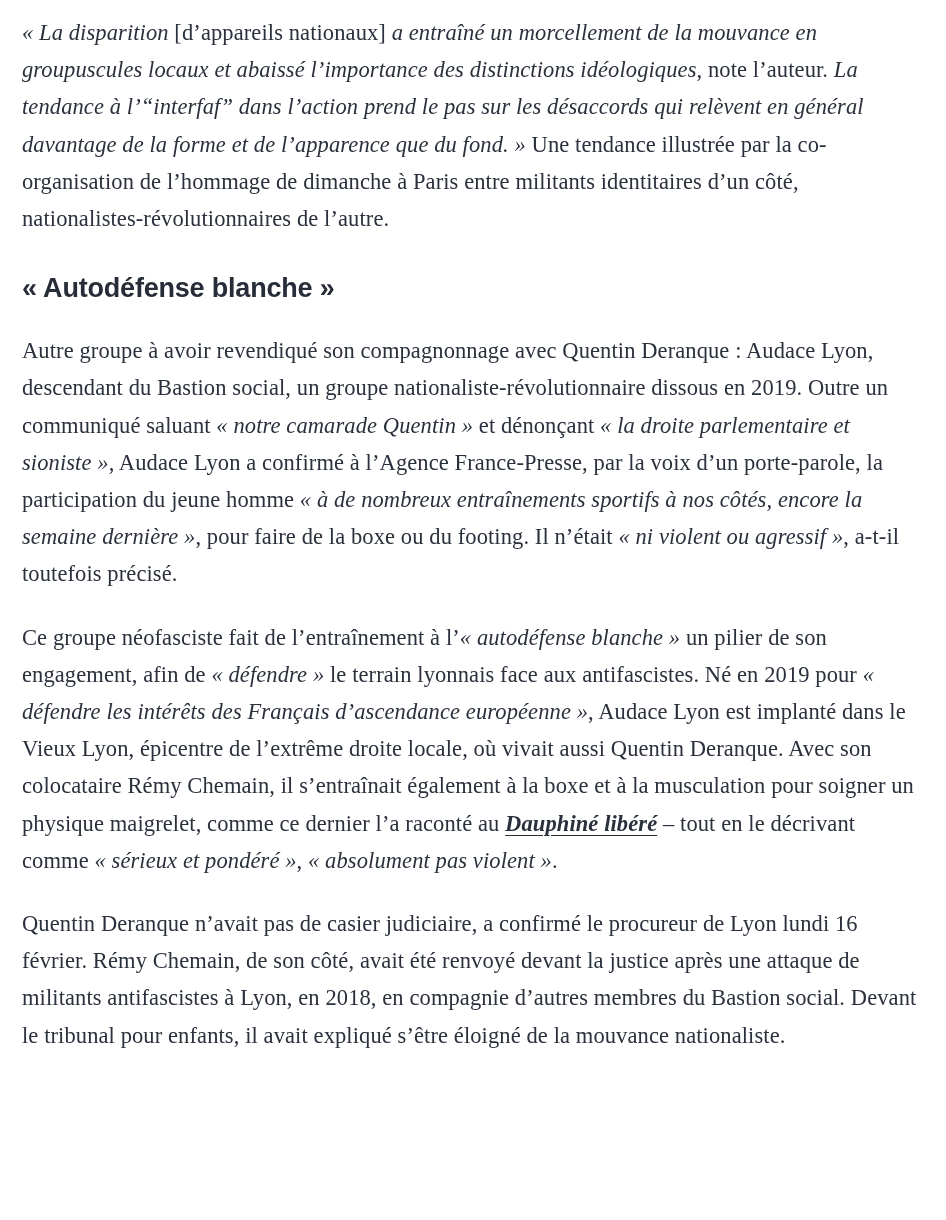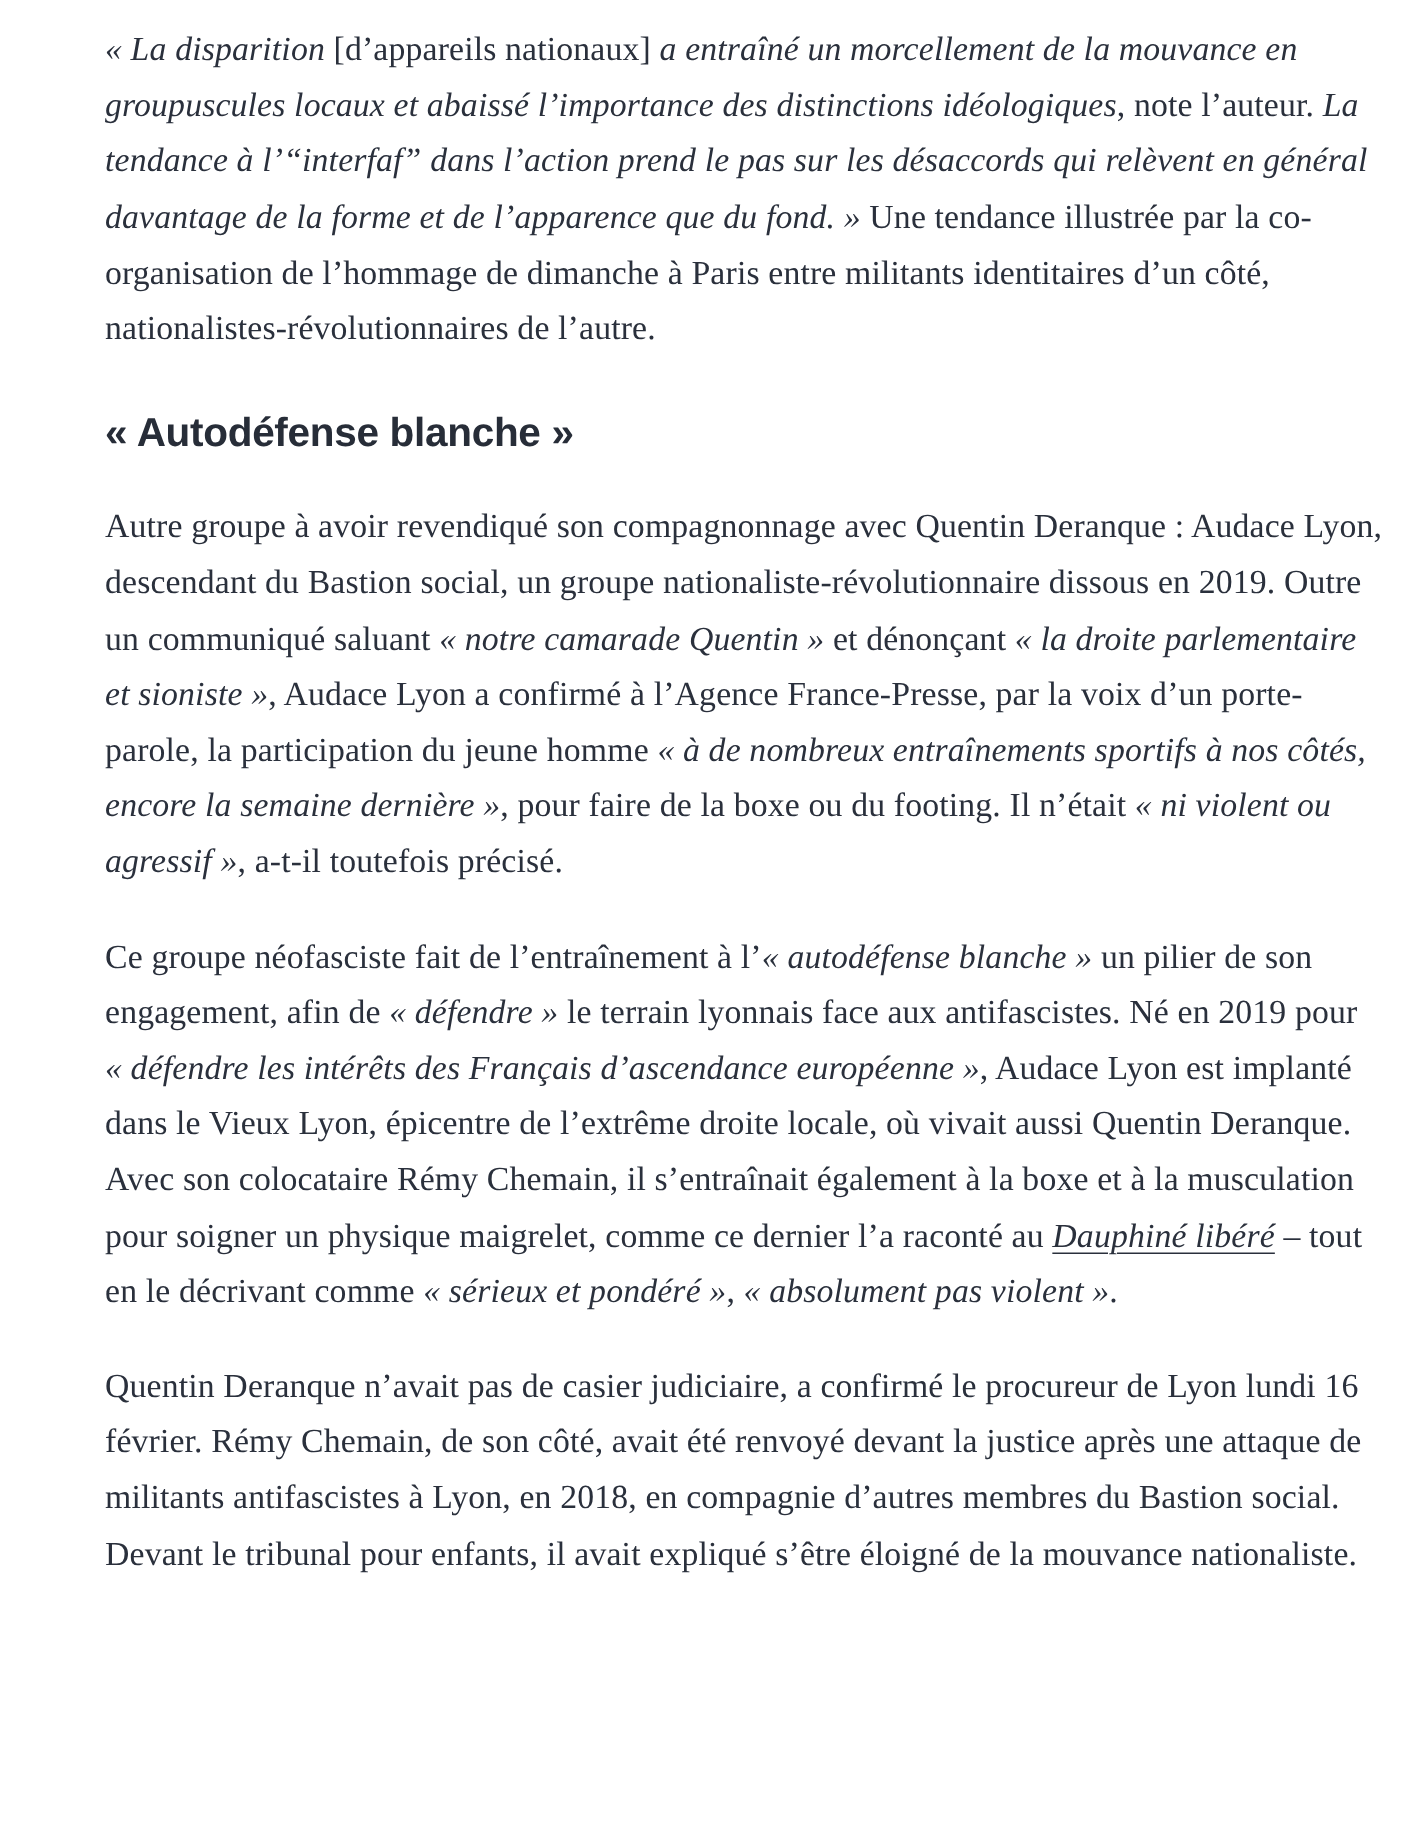--- a/index.html
+++ b/index.html
@@ -4,38 +4,38 @@
 <style>
   html, body { margin: 0; padding: 0; background: #ffffff; }
   body { width: 946px; height: 1220px; overflow: hidden; }
   .article {
     padding: 14px 24px 0 22px;
     color: #2a303c;
     font-family: "Liberation Serif", "DejaVu Serif", serif;
     font-size: 22.5px;
     line-height: 37.2px;
     letter-spacing: 0.1px;
-    margin-left: 48px;
   }
   .article p { margin: 0 0 26px 0; }
   .article em { font-style: italic; }
   .article h2 {
     font-family: "Liberation Sans", "DejaVu Sans", sans-serif;
     font-weight: 700;
     font-size: 27px;
     line-height: 36px;
     margin: 33px 0 26px 0;
     color: #272d38;
     letter-spacing: -0.2px;
   }
   .article a {
     color: #2a303c;
     text-decoration: underline;
     text-underline-offset: 4px;
     text-decoration-thickness: 1px;
+    font-weight: bold;
   }
 </style>
 </head>
 <body>
 
 <article class="article">
 
   <p><em>« La disparition </em><span>[d’appareils nationaux] </span><em>a entraîné un morcellement de la mouvance en groupuscules locaux et abaissé l’importance des distinctions idéologiques</em><span>, note l’auteur. </span><em>La tendance à l’“interfaf” dans l’action prend le pas sur les désaccords qui relèvent en général davantage de la forme et de l’apparence que du fond. »</em><span> Une tendance illustrée par la co-organisation de l’hommage de dimanche à Paris entre militants identitaires d’un côté, nationalistes-révolutionnaires de l’autre.</span></p>
 
   <h2>« Autodéfense blanche »</h2>

